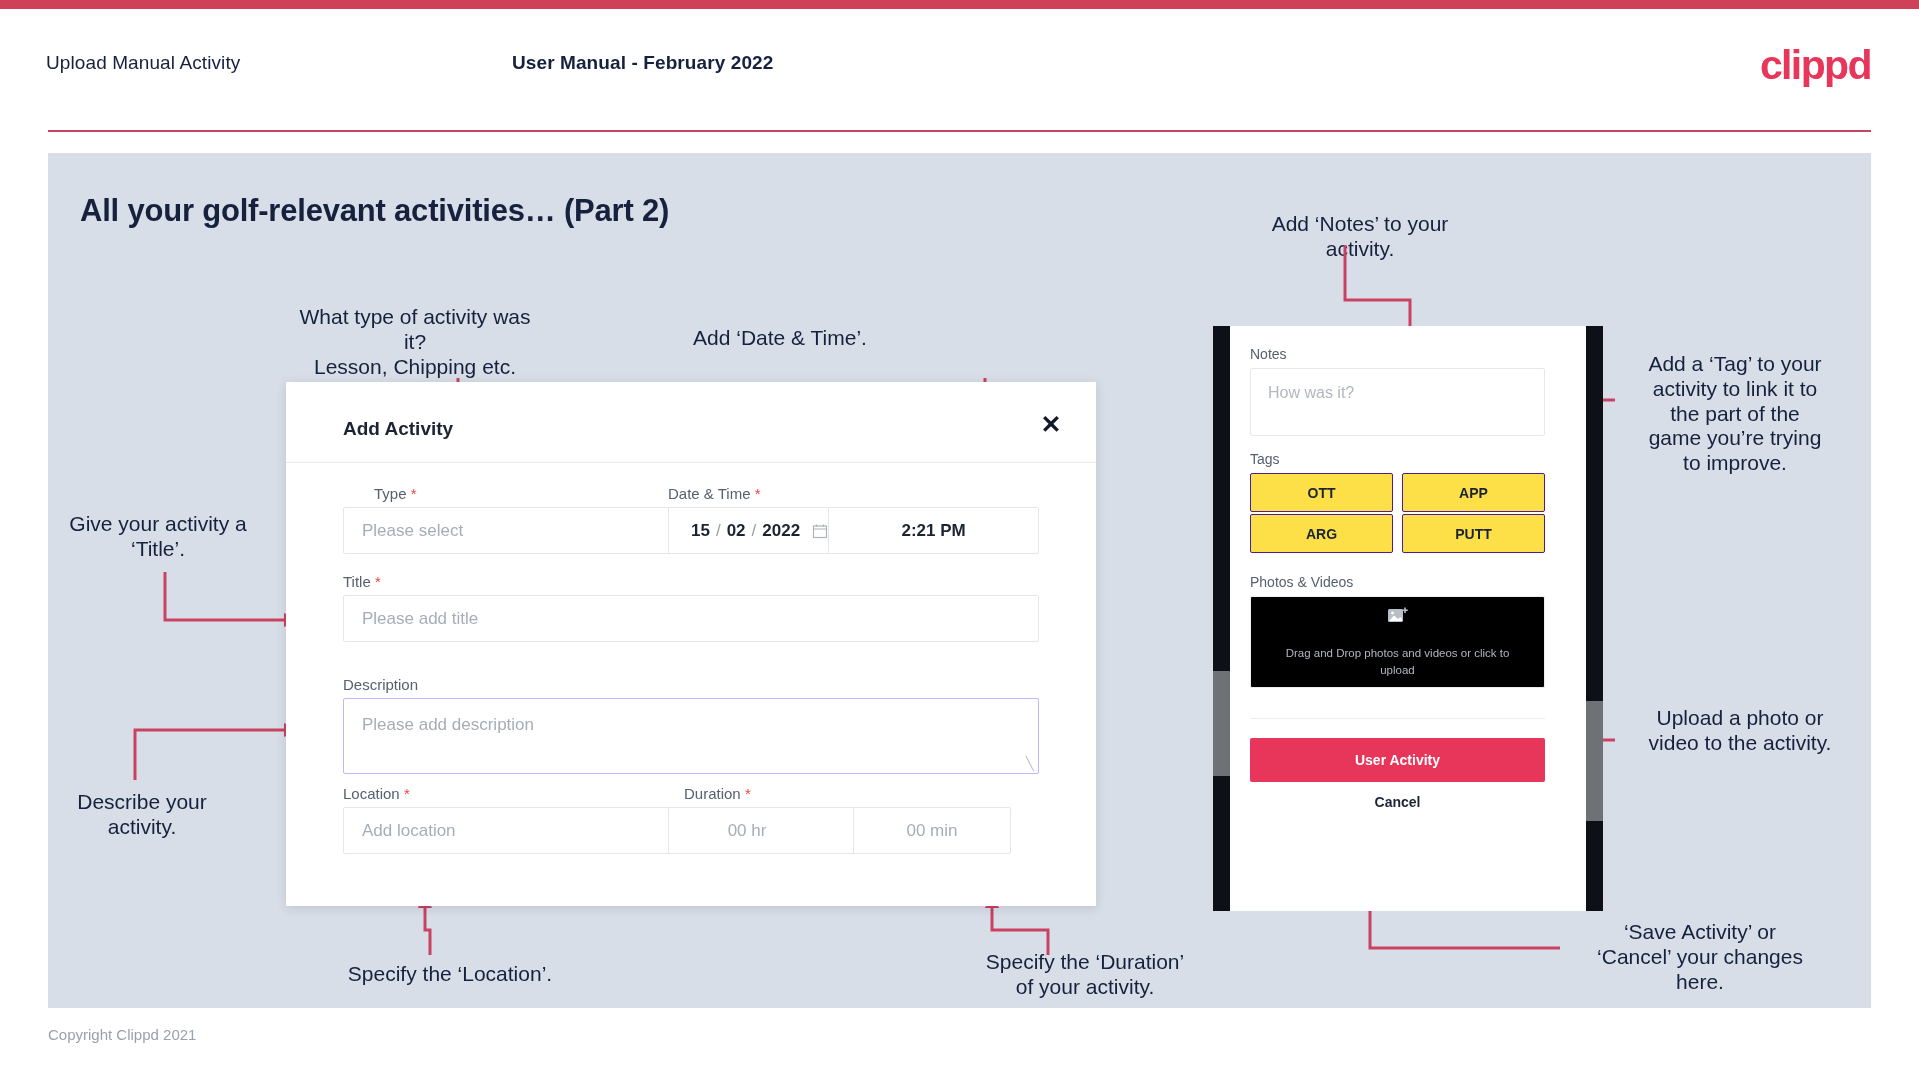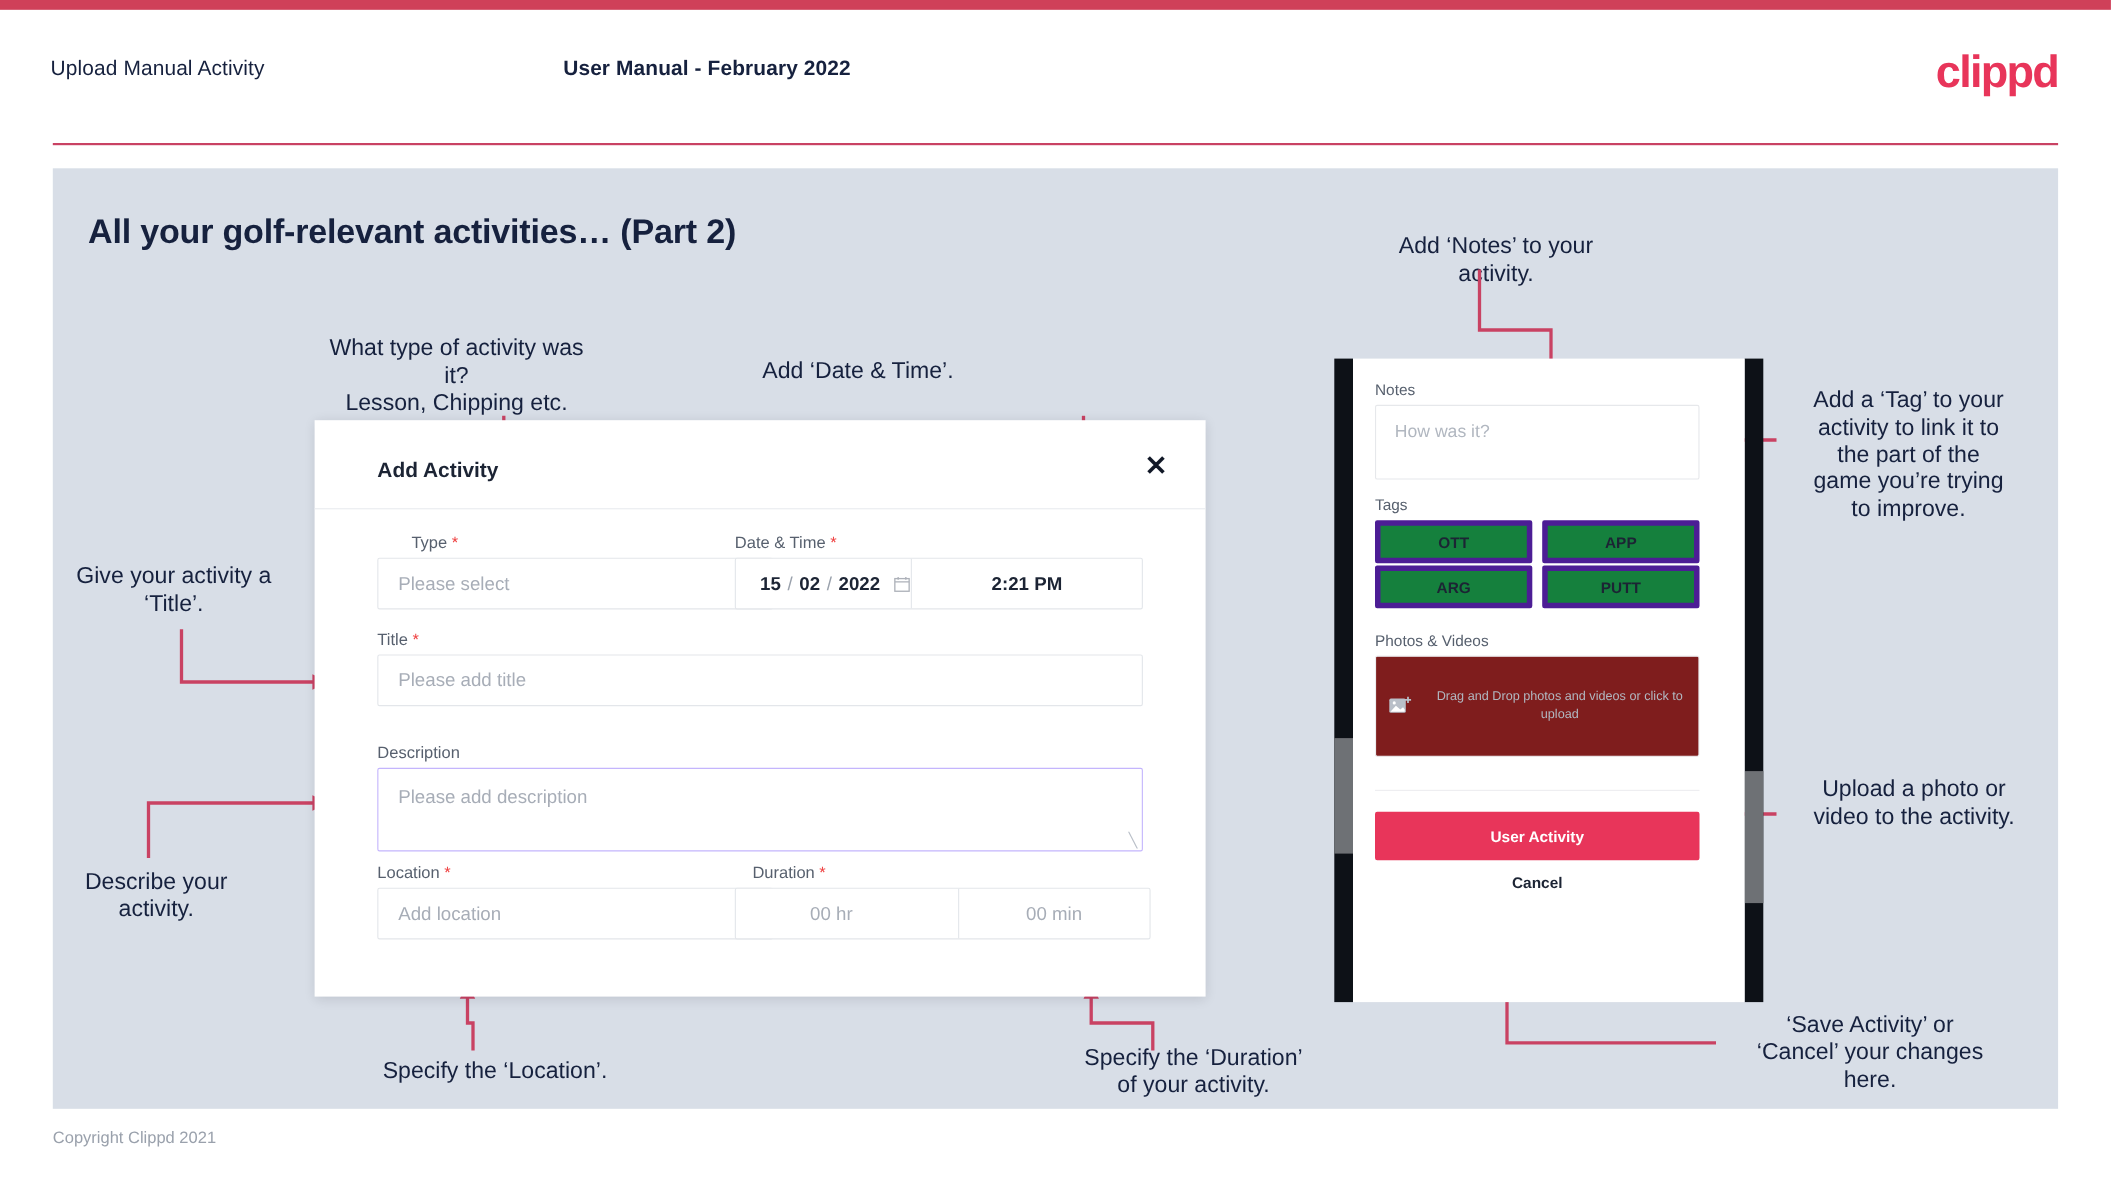--- a/index.html
+++ b/index.html
@@ -143,27 +143,27 @@
   .phone-frame-l { left: 0; }
   .phone-frame-r { right: 0; }
   .vol-btn { position: absolute; width: 17px; background: #6e7175; }
   .phone-screen {
     position: absolute; left: 17px; top: 0; width: 356px; height: 585px; background: #fff;
   }
   .ph-label { position: absolute; font-size: 14px; color: #57606e; }
   .ph-box { position: absolute; border: 1px solid #e6e8eb; background: #fff; border-radius: 2px; }
   .ph-placeholder { position: absolute; font-size: 16px; color: #b1b7c0; }
   .tag-btn {
-    position: absolute; border: 5px solid #4c1d95; background: #15803d;
+    position: absolute; border: 1px solid #4c1d95; background: #fde047;
     display: flex; align-items: center; justify-content: center;
     font-size: 14px; font-weight: 700; color: #1c2434; border-radius: 2px;
   }
   .dropzone {
-    position: absolute; border: 1px solid #ededf0; background: #7f1d1d;
-    display: flex; flex-direction: row; align-items: center; justify-content: center;
+    position: absolute; border: 1px solid #ededf0; background: #000000;
+    display: flex; flex-direction: column; align-items: center; justify-content: center;
     gap: 19px; border-radius: 2px;
   }
   .dz-text { font-size: 11.5px; color: #b1b7c0; text-align: center; line-height: 1.45; }
   .ph-rule { position: absolute; height: 1px; background: #ededf0; }
   .save-btn {
     position: absolute; background: #e8355a; color: #fff;
     display: flex; align-items: center; justify-content: center;
     font-size: 14px; font-weight: 700; border-radius: 2px; cursor: pointer;
   }
   .cancel-btn {
@@ -309,21 +309,21 @@
       <span class="req">*</span>
     </div>
     <div class="input-box" style="left:57px; top:425px; width:360px; height:47px;">
       <span>Add location</span>
     </div>
 
     <div class="fld-label" style="left:398px; top:403px;">
       <span>Duration</span>
       <span class="req">*</span>
     </div>
-    <div class="dur-wrap" style="left:382px; top:425px; width:378px; height:47px;gap:28px;">
+    <div class="dur-wrap" style="left:382px; top:425px; width:343px; height:47px;gap:28px;">
       <div class="dur-cell">
         <span>00 hr</span>
       </div>
       <div class="dur-cell">
         <span>00 min</span>
       </div>
     </div>
   </div>
 
   <div class="phone">

